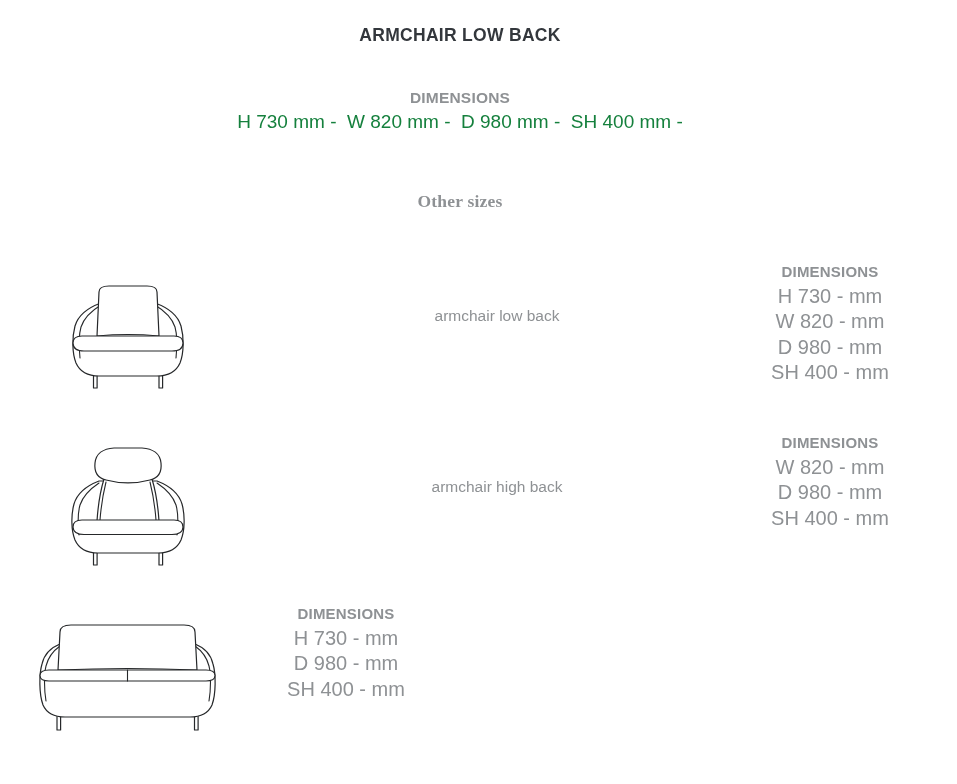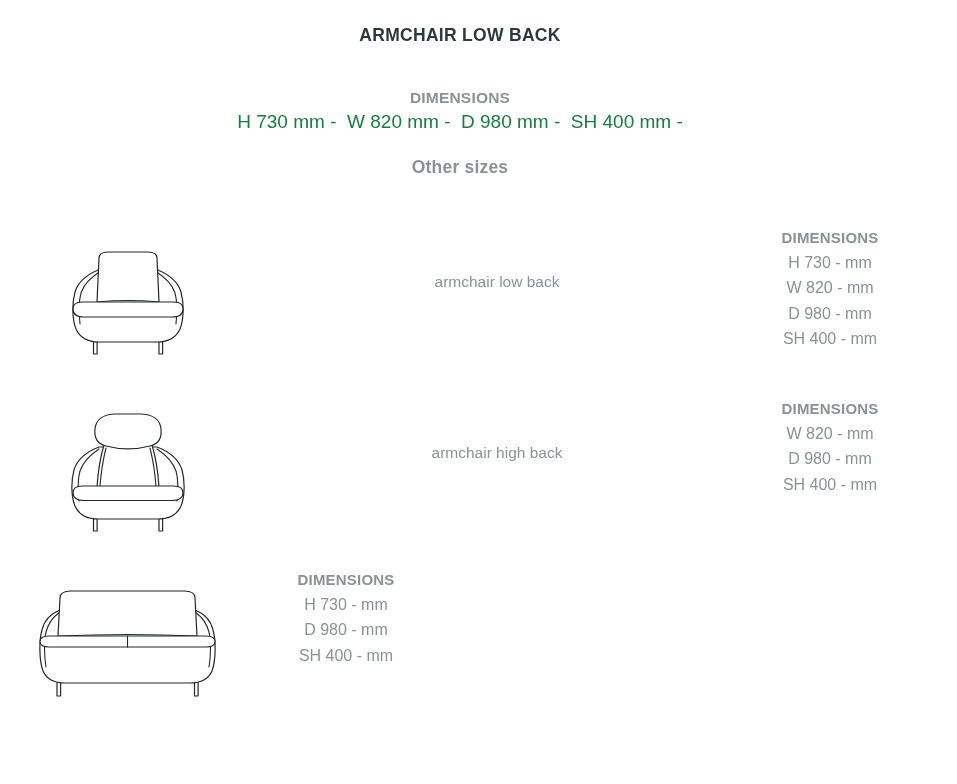--- a/index.html
+++ b/index.html
@@ -35,25 +35,26 @@
     color: #8e9194;
     letter-spacing: 0.2px;
   }
   .main-dims-line {
     margin-top: 4px;
     font-size: 19px;
     color: #15803d;
     white-space: pre;
   }
   .other-sizes-title {
-    margin-top: 24px;
+    margin-top: 58px;
     font-size: 17.5px;
     font-weight: bold;
     color: #8e9194;
     letter-spacing: 0.2px;
+    font-family: Liberation Serif, serif;
   }
   .rows {
     margin-top: 46px;
   }
   .variant-row {
     display: flex;
     align-items: stretch;
     height: 146px;
     margin-bottom: 25px;
   }
@@ -77,21 +78,21 @@
     padding-top: 1px;
   }
   .dims-block-title {
     font-size: 15px;
     font-weight: bold;
     color: #8e9194;
     line-height: 25px;
     letter-spacing: 0.2px;
   }
   .dim-line {
-    font-size: 16px;
+    font-size: 20px;
     color: #8e9194;
     line-height: 25.4px;
   }
   svg .ln {
     fill: #ffffff;
     stroke: #26282a;
     stroke-width: 1.2;
     stroke-linejoin: round;
     stroke-linecap: round;
   }

